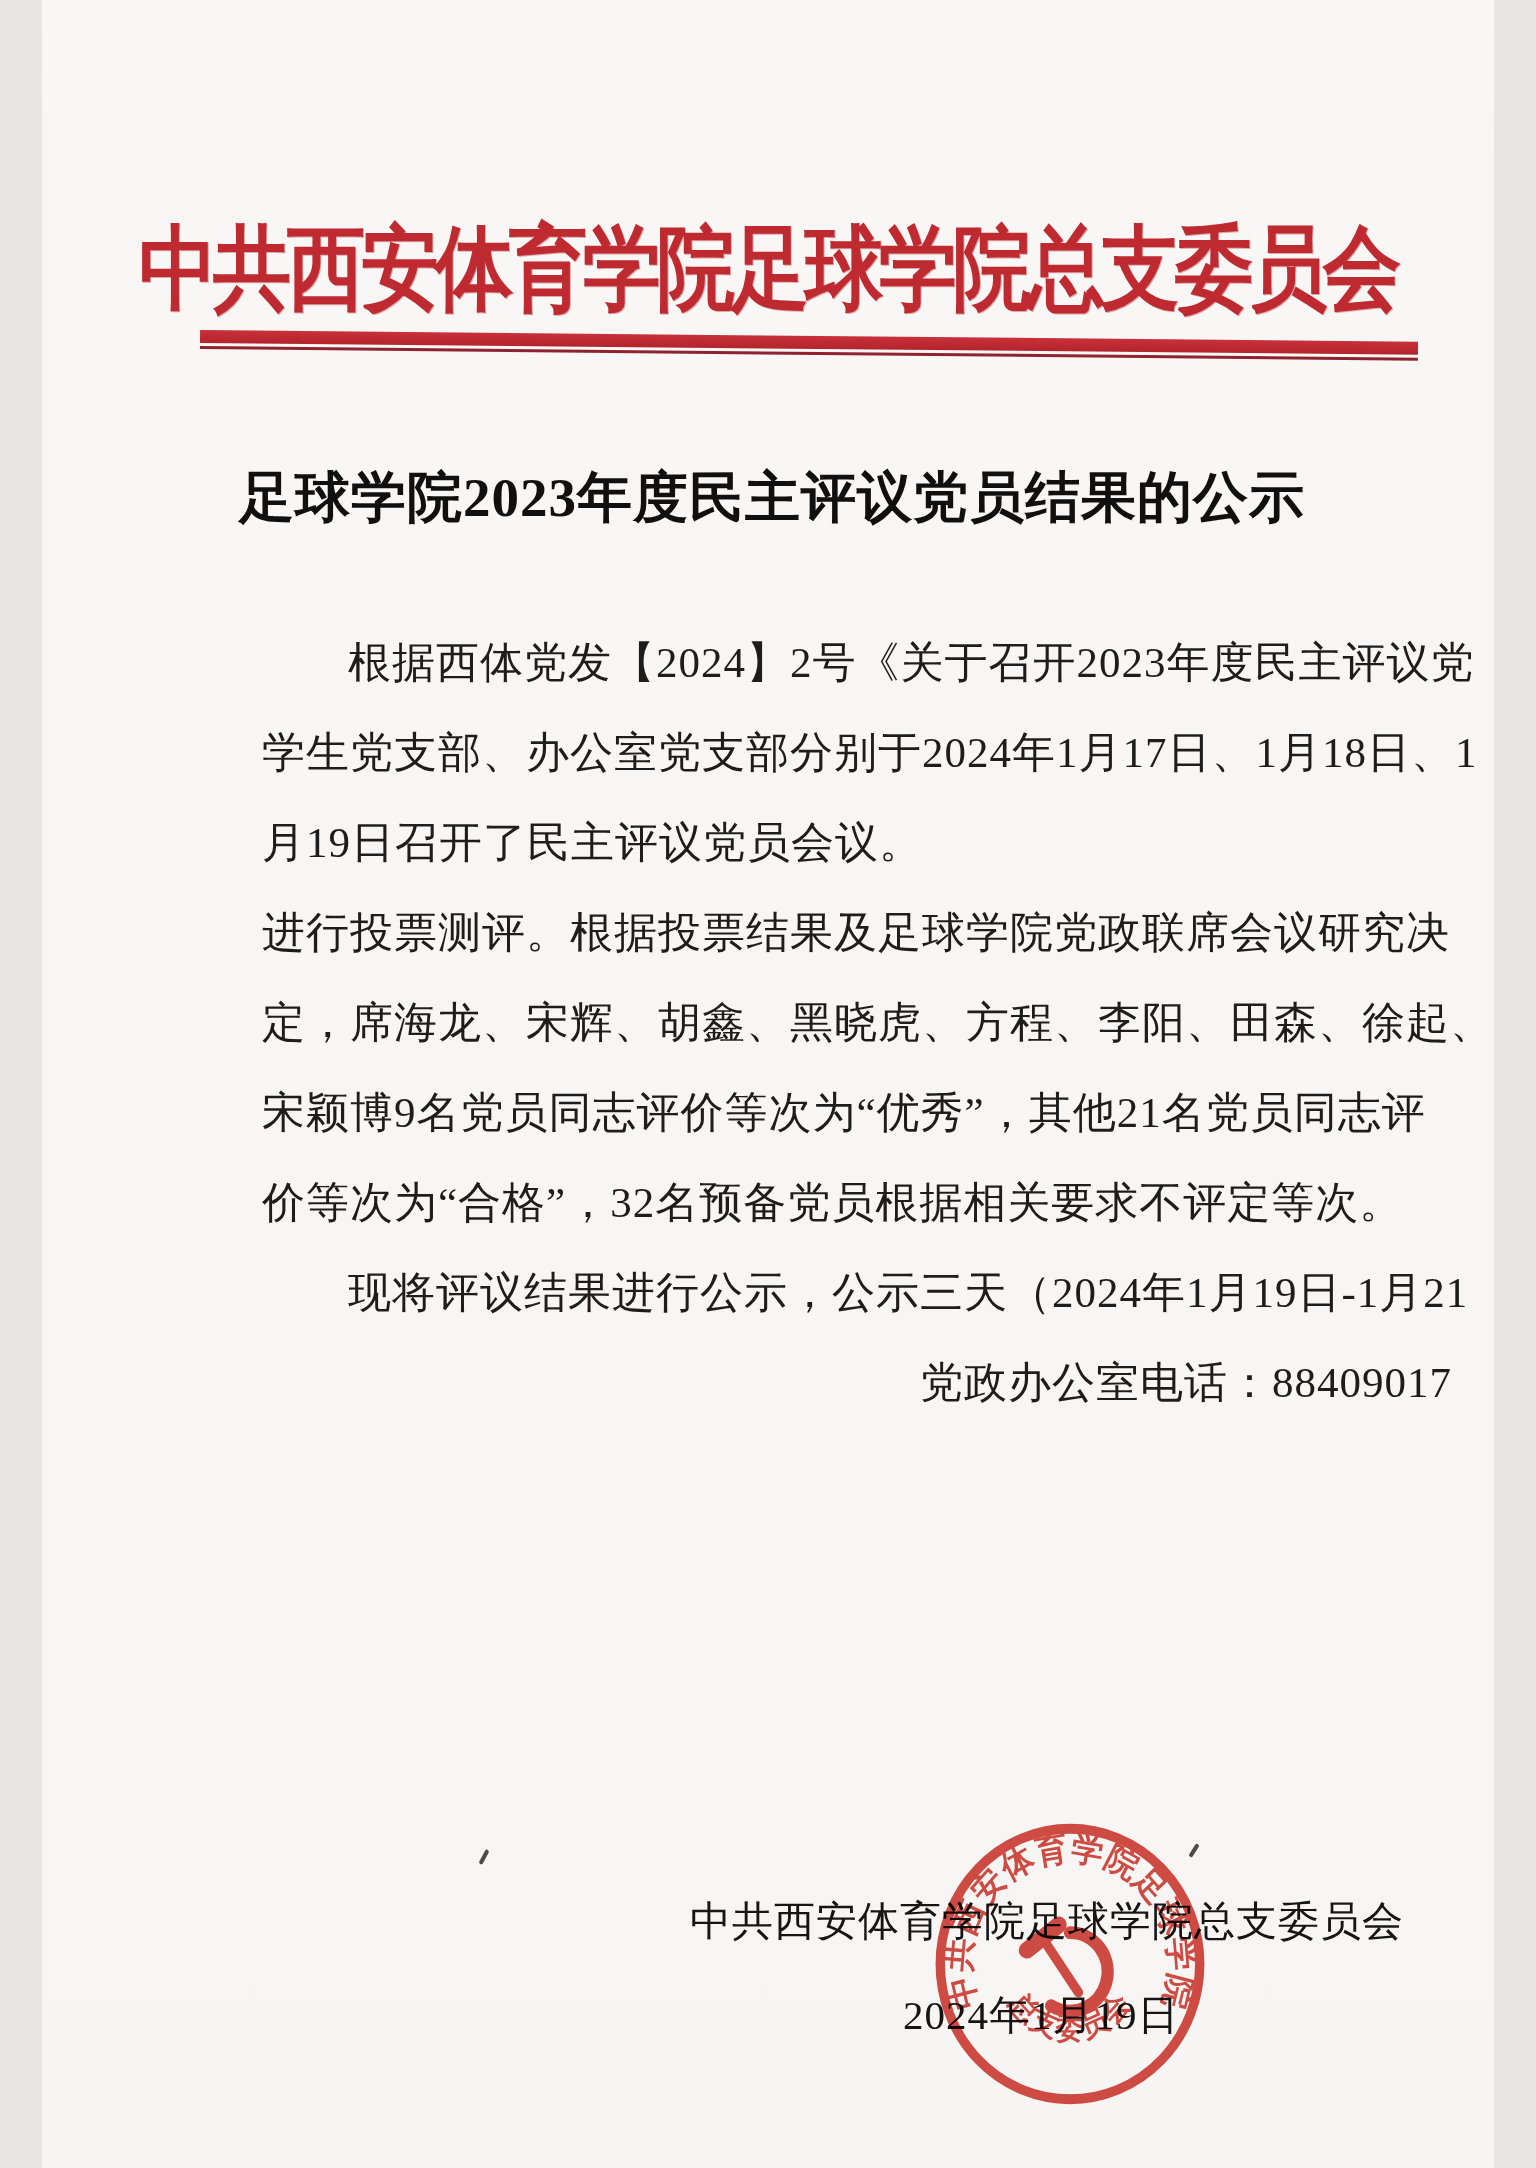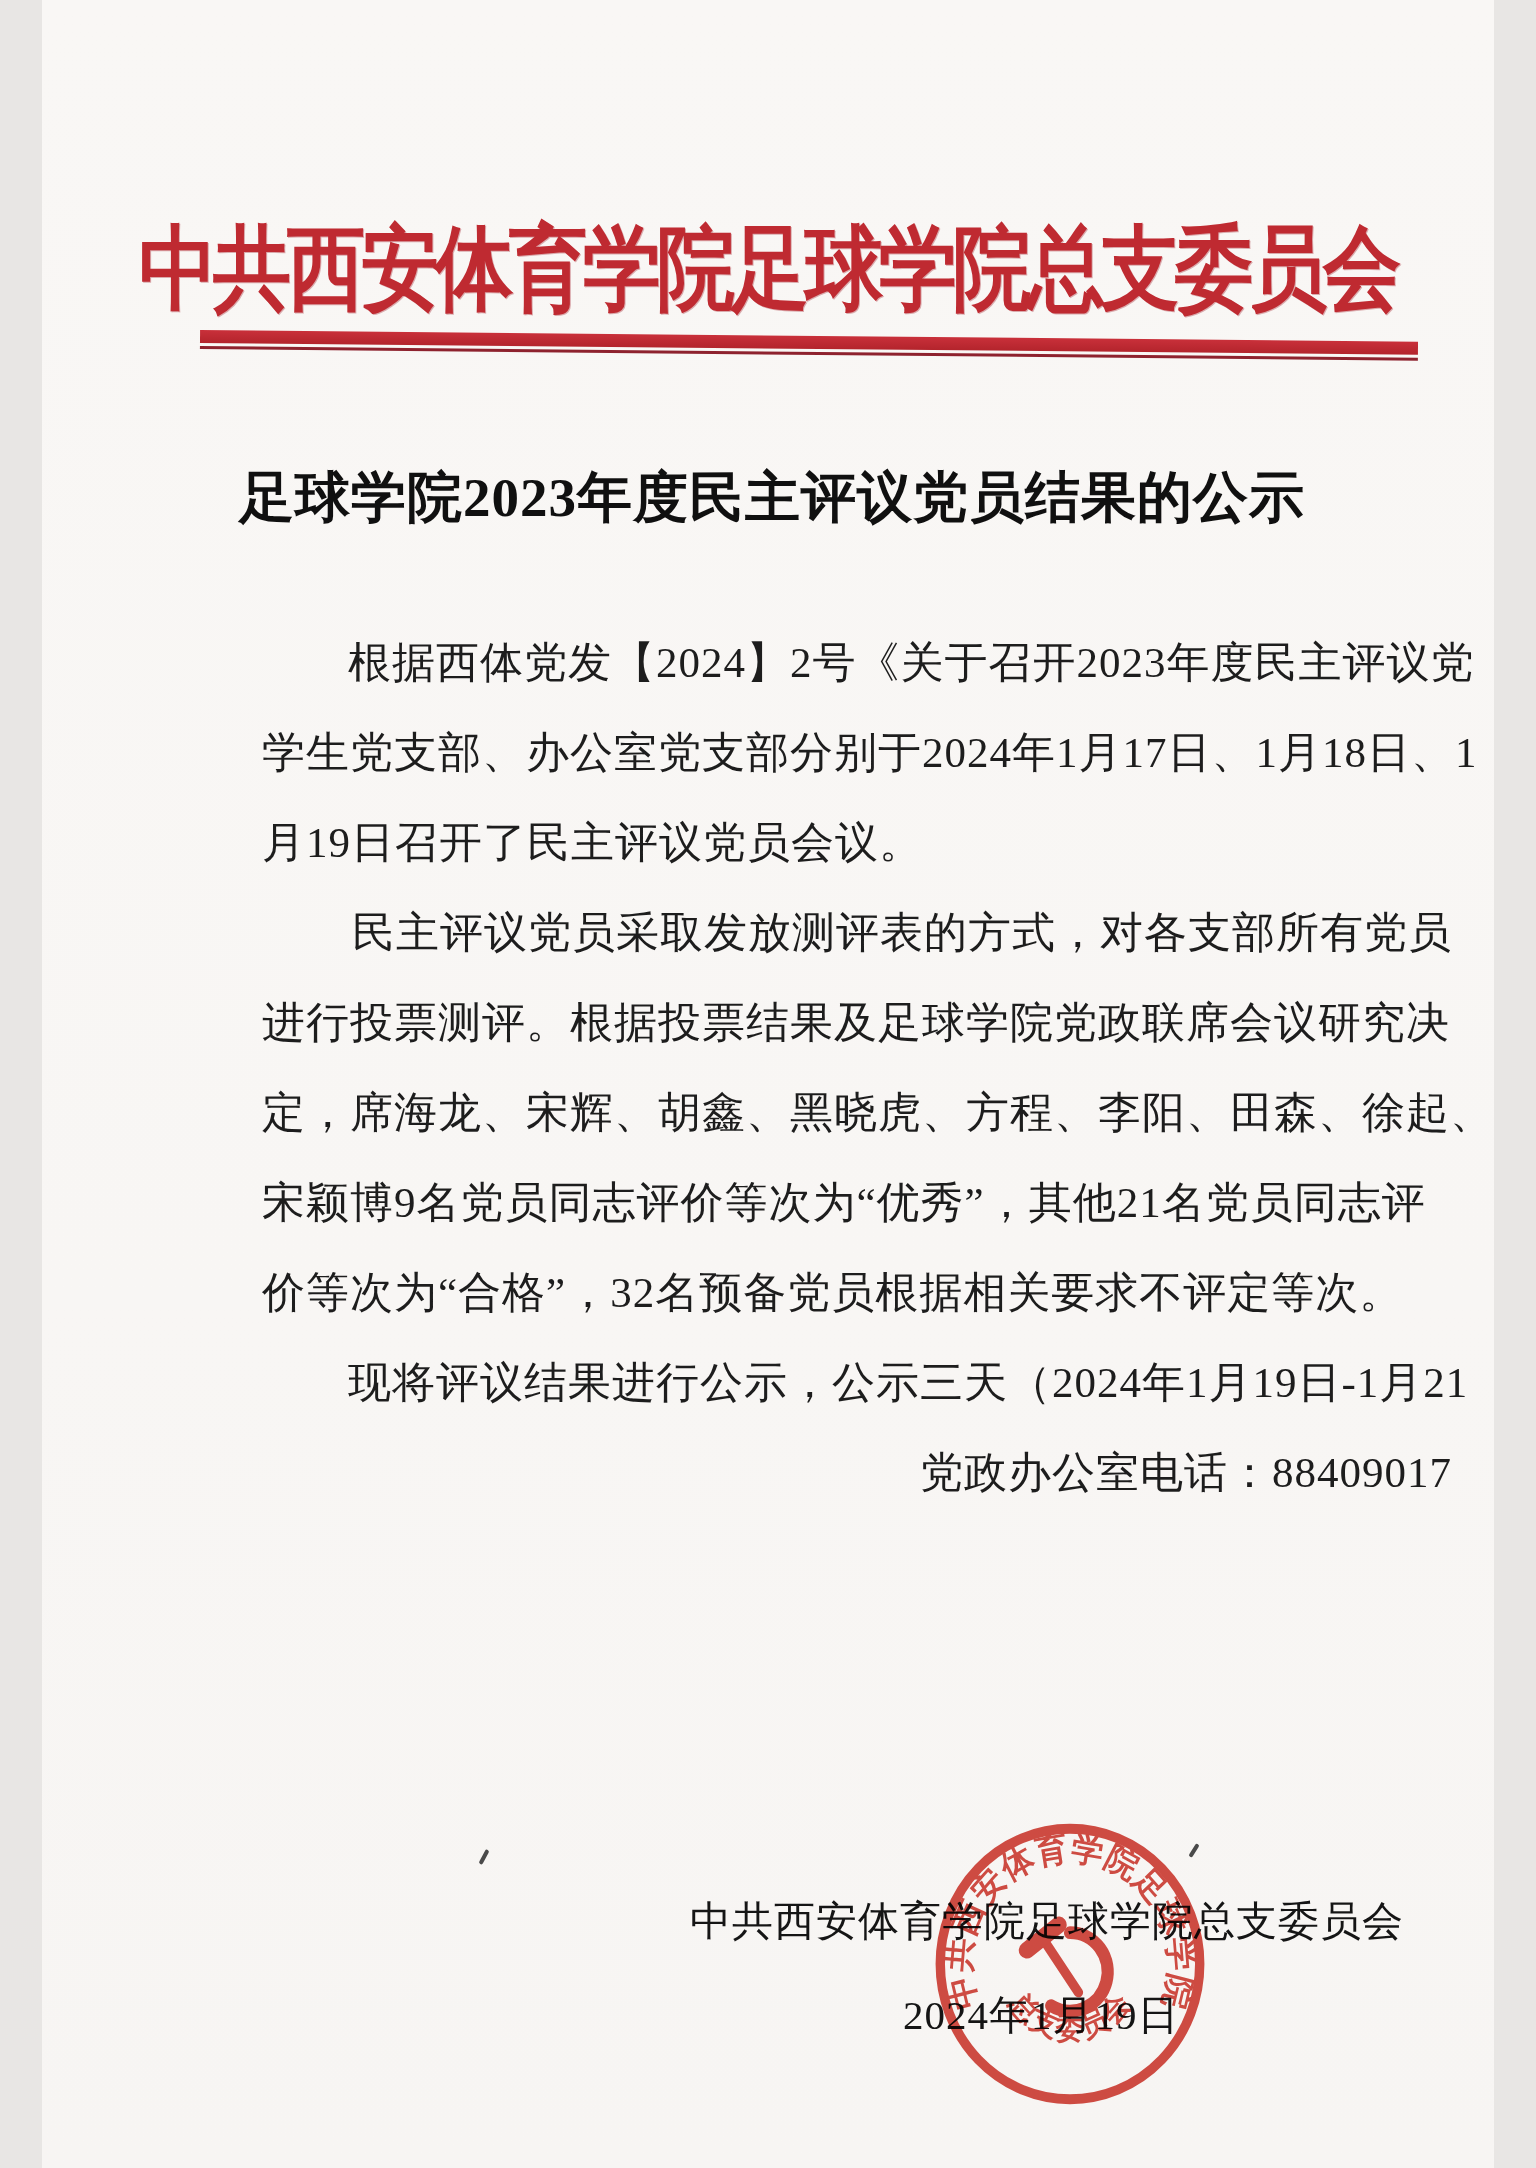--- a/index.html
+++ b/index.html
@@ -93,21 +93,20 @@
       <div class="rule-thin"></div>
     </div>
   </header>
 
   <h1 class="doc-title">足球学院2023年度民主评议党员结果的公示</h1>
 
   <main class="body-text">
     <div class="line indent">根据西体党发【2024】2号《关于召开2023年度民主评议党</div>
     <div class="line">学生党支部、办公室党支部分别于2024年1月17日、1月18日、1</div>
     <div class="line">月19日召开了民主评议党员会议。</div>
-    <div class="line indent">民主评议党员采取发放测评表的方式，对各支部所有党员</div>
     <div class="line">进行投票测评。根据投票结果及足球学院党政联席会议研究决</div>
     <div class="line">定，席海龙、宋辉、胡鑫、黑晓虎、方程、李阳、田森、徐起、</div>
     <div class="line">宋颖博9名党员同志评价等次为“优秀”，其他21名党员同志评</div>
     <div class="line">价等次为“合格”，32名预备党员根据相关要求不评定等次。</div>
     <div class="line indent">现将评议结果进行公示，公示三天（2024年1月19日-1月21</div>
     <div class="line indent">党政办公室电话：88409017</div>
   </main>
 
   <div class="speck speck-1"></div>
   <div class="speck speck-2"></div>

